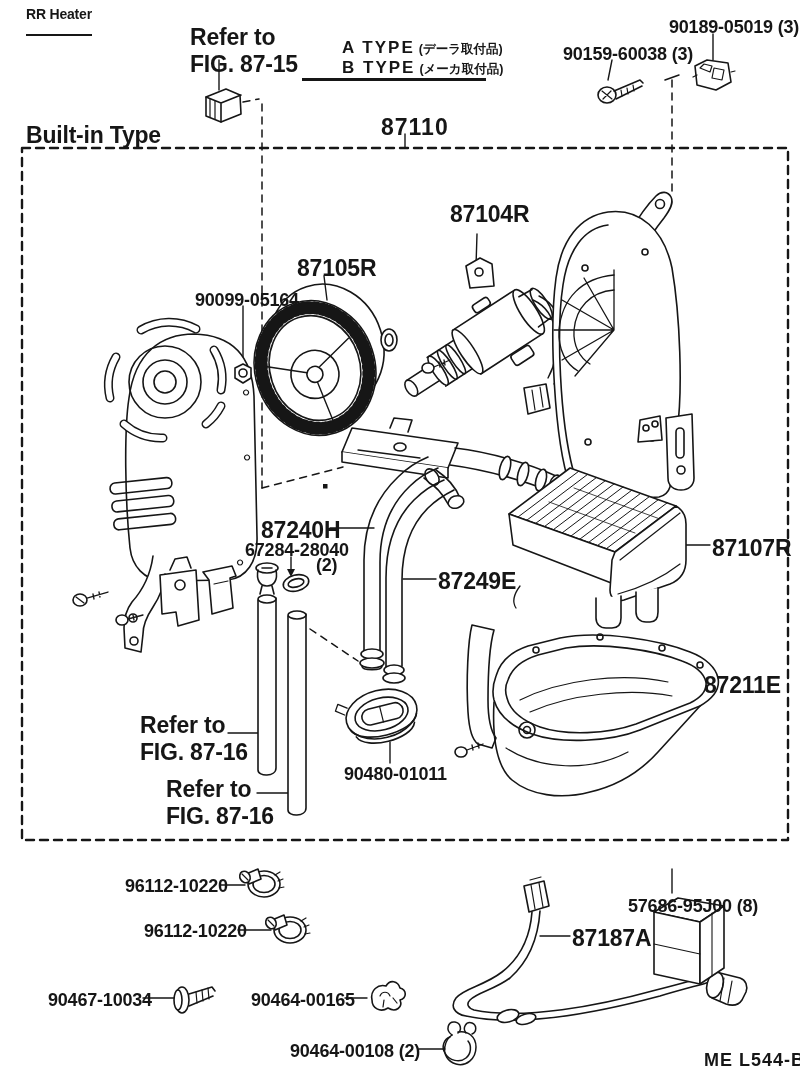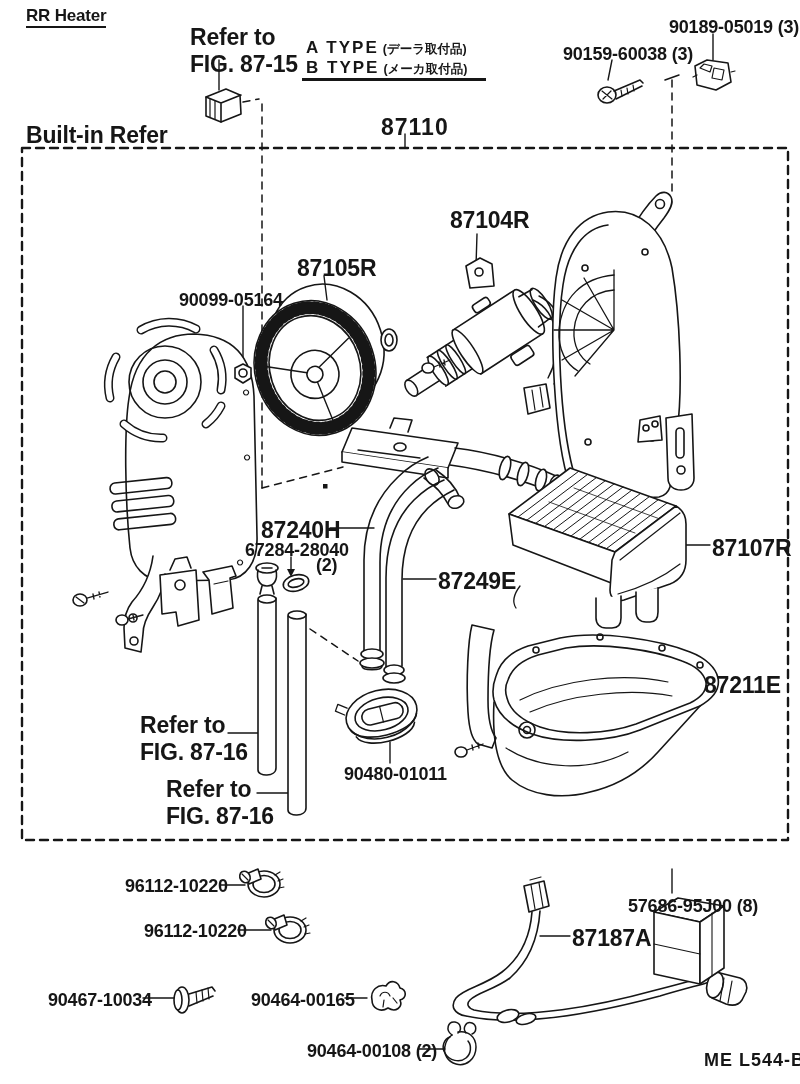--- a/index.html
+++ b/index.html
@@ -8,23 +8,23 @@
     font-family:"Liberation Sans","DejaVu Sans",sans-serif;
     color:#161616;-webkit-font-smoothing:none;
   }
   #art{position:absolute;left:0;top:0;}
   .lbl{
     position:absolute;font-weight:bold;font-size:18px;line-height:1.16;
     letter-spacing:-0.2px;white-space:nowrap;color:#161616;
   }
   .pre{white-space:pre-line;}
   .big{font-size:23px;}
-  .title{font-size:17px;border-bottom:2.5px solid #161616;padding-bottom:0;}
+  .title{font-size:14px;border-bottom:2.5px solid #161616;padding-bottom:12px;}
   .legend-row{display:flex;align-items:baseline;gap:4px;}
-  .legend-type{font-size:17px;font-weight:bold;letter-spacing:2px;}
+  .legend-type{font-size:17px;font-weight:bold;letter-spacing:2px;margin-left:36px;}
   .legend-note{font-size:12.5px;font-weight:bold;letter-spacing:0;text-align:right;}
   .legend-underline{position:absolute;background:#161616;height:3px;}
 </style>
 </head>
 <body>
 
 <svg id="art" width="800" height="1084" viewBox="0 0 800 1084" stroke="#161616" fill="none" stroke-linecap="round" stroke-linejoin="round" stroke-width="1.6">
 
   <g>
     <rect x="22" y="148" width="766" height="692" stroke-width="2.4" stroke-dasharray="8 6"></rect>
@@ -337,40 +337,40 @@
   <div class="legend-row">
     <span class="legend-type">B  TYPE</span>
     <span class="legend-note">(メーカ取付品)</span>
   </div>
 </div>
 <div class="legend-underline" style="left:302px;top:78px;width:184px"></div>
 
 <div class="lbl" style="left:669px;top:17px">90189-05019 (3)</div>
 <div class="lbl" style="left:563px;top:44px">90159-60038 (3)</div>
 <div class="lbl big" style="left:381px;top:114px;letter-spacing:1px">87110</div>
-<div class="lbl big" style="left:26px;top:122px">Built-in Refer</div>
-
-<div class="lbl big" style="left:450px;top:207px">87104R</div>
+<div class="lbl big" style="left:26px;top:122px">Built-in Type</div>
+
+<div class="lbl big" style="left:450px;top:201px">87104R</div>
 <div class="lbl big" style="left:297px;top:255px">87105R</div>
-<div class="lbl" style="left:179px;top:290px">90099-05164</div>
+<div class="lbl" style="left:195px;top:290px">90099-05164</div>
 
 <div class="lbl big" style="left:261px;top:517px">87240H</div>
 <div class="lbl" style="left:245px;top:540px">67284-28040</div>
 <div class="lbl" style="left:316px;top:555px">(2)</div>
 <div class="lbl big" style="left:438px;top:568px">87249E</div>
 <div class="lbl big" style="left:712px;top:535px">87107R</div>
 <div class="lbl big" style="left:704px;top:672px">87211E</div>
 
 <div class="lbl pre big" style="left:140px;top:712px">Refer to
 FIG. 87-16</div>
 <div class="lbl pre big" style="left:166px;top:776px">Refer to
 FIG. 87-16</div>
 <div class="lbl" style="left:344px;top:764px">90480-01011</div>
 
 <div class="lbl" style="left:125px;top:876px">96112-10220</div>
 <div class="lbl" style="left:144px;top:921px">96112-10220</div>
 <div class="lbl" style="left:48px;top:990px">90467-10034</div>
 <div class="lbl" style="left:251px;top:990px">90464-00165</div>
-<div class="lbl" style="left:307px;top:1041px">90464-00108 (2)</div>
+<div class="lbl" style="left:290px;top:1041px">90464-00108 (2)</div>
 <div class="lbl" style="left:628px;top:896px">57686-95J00 (8)</div>
 <div class="lbl big" style="left:572px;top:925px">87187A</div>
 
 <div class="lbl" style="left:704px;top:1050px;letter-spacing:1px">ME  L544-B</div>
 
 </body></html>

